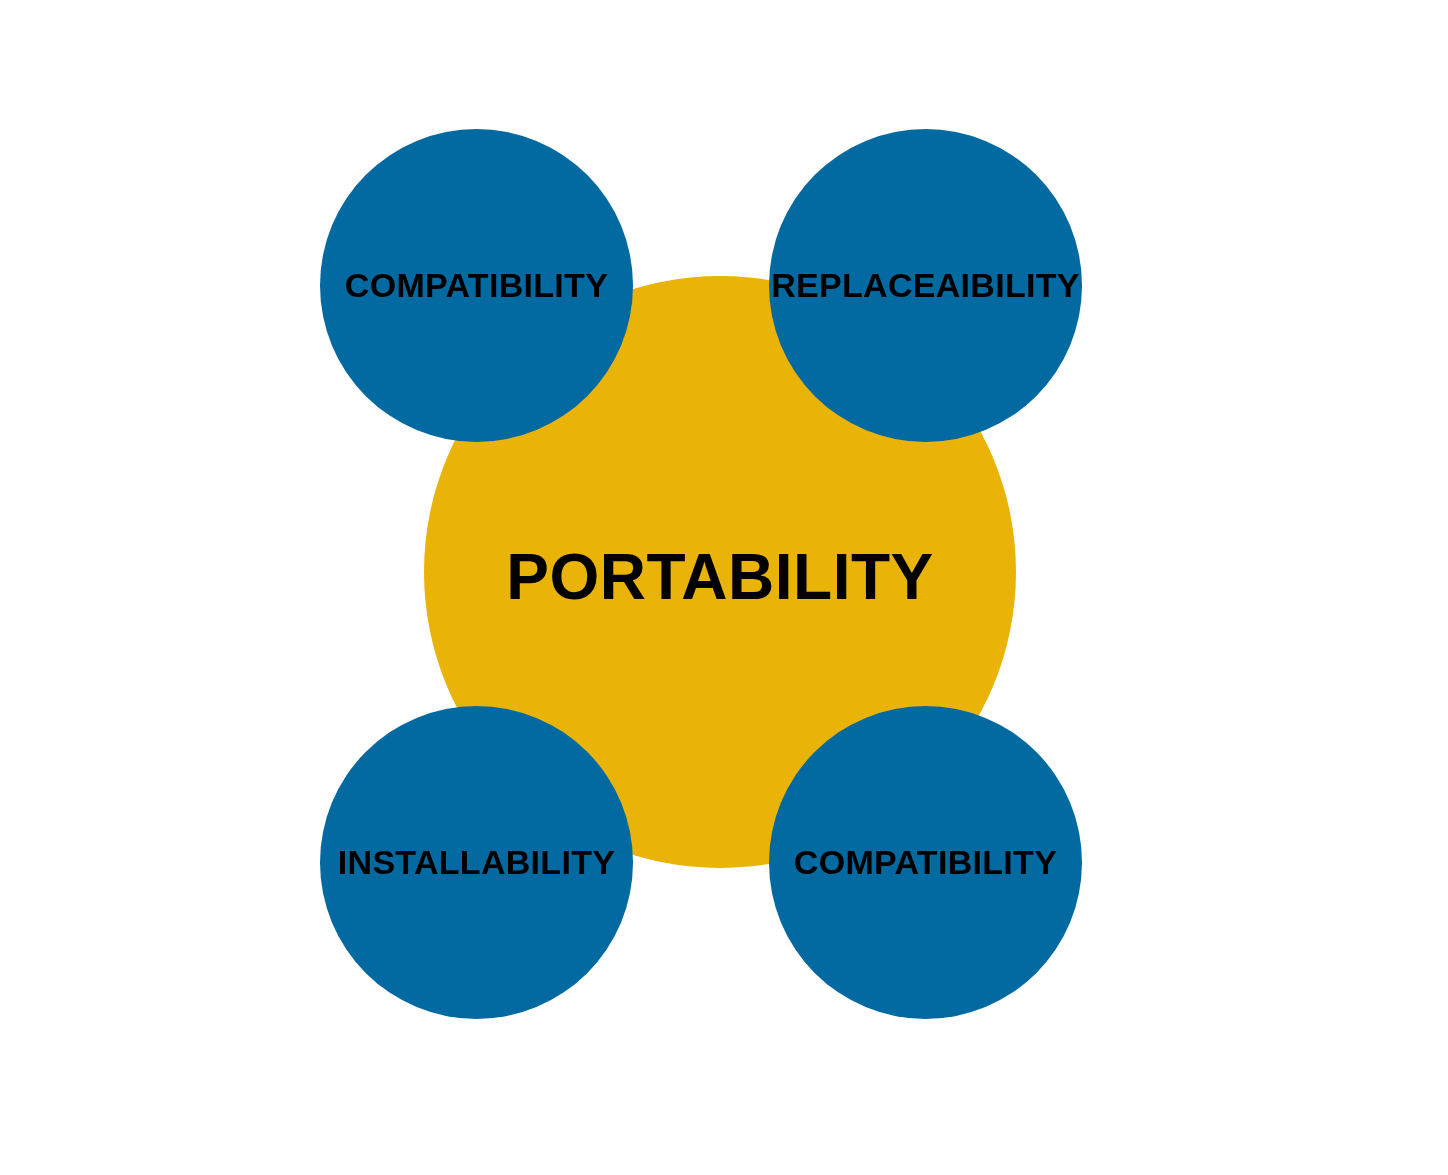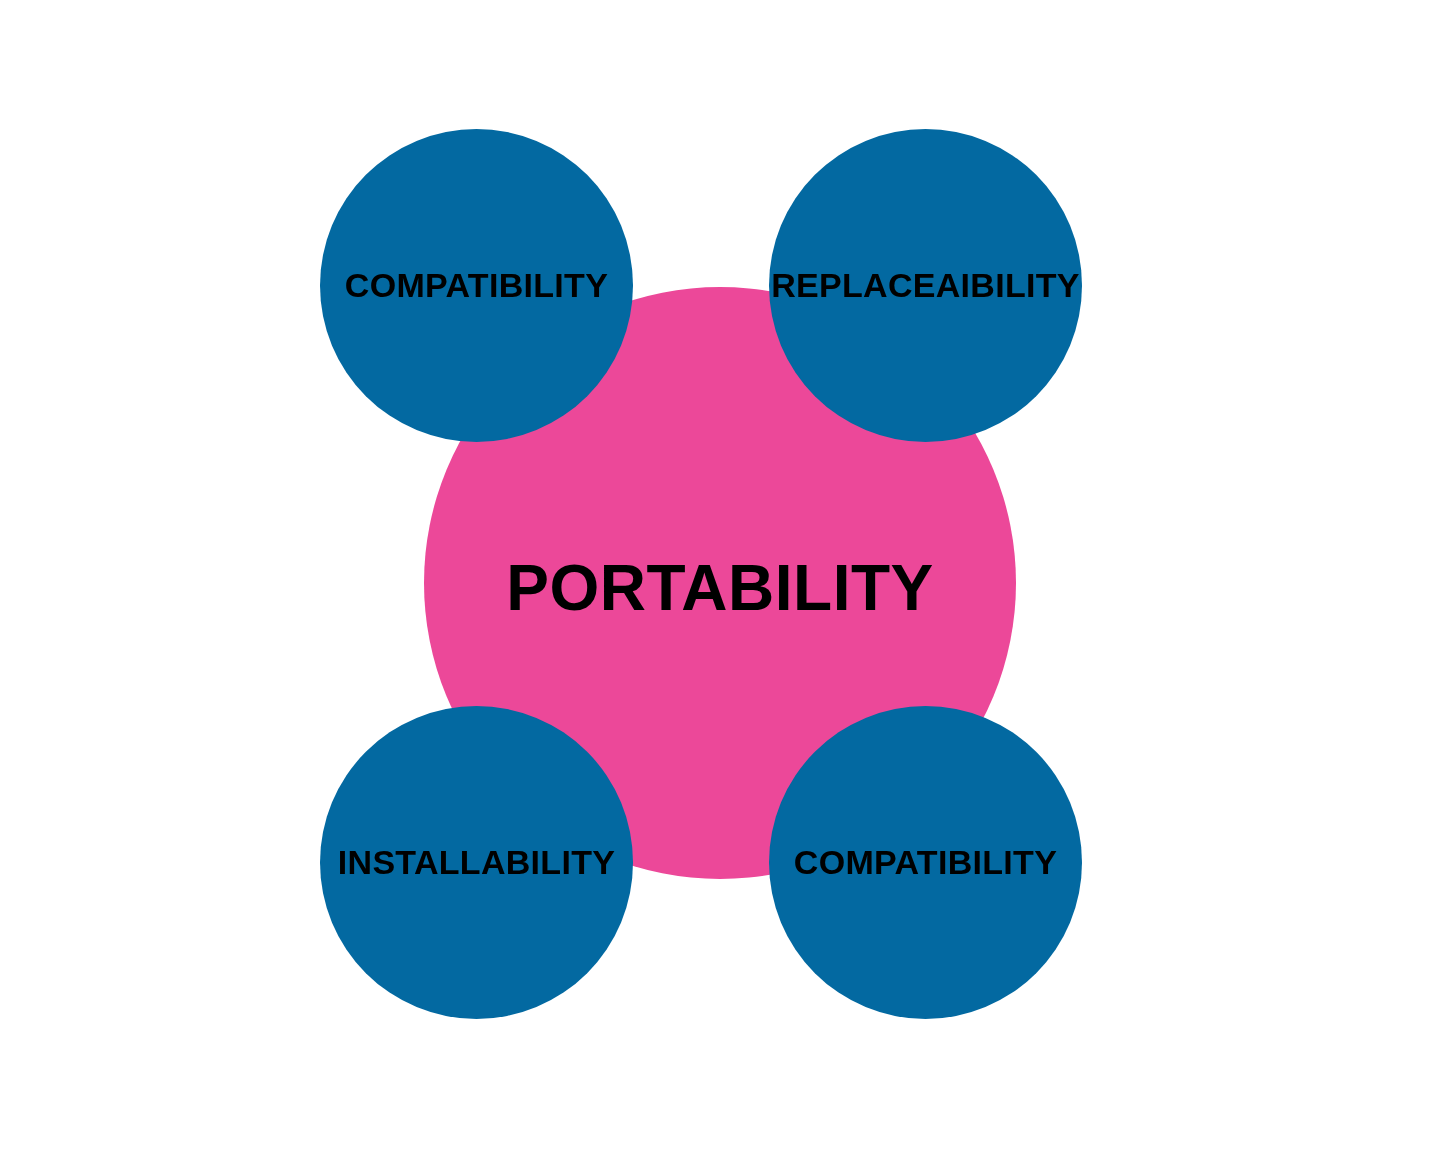--- a/index.html
+++ b/index.html
@@ -1,21 +1,21 @@
 <!DOCTYPE html>
 <html><head>
   <meta charset="utf-8">
   <style>
     html, body { margin: 0; padding: 0; background: #ffffff; }
     body { width: 1448px; height: 1175px; position: relative; overflow: hidden;
            font-family: "Liberation Sans", sans-serif; }
     .circle { position: absolute; border-radius: 50%; display: flex;
               align-items: center; justify-content: center; text-align: center;
               color: #000; font-weight: bold; }
-    .center { left: 424px; top: 287px; width: 592px; height: 592px; background: #ec4899; }
+    .center { left: 424px; top: 276px; width: 592px; height: 592px; background: #eab308; }
     .center .label { font-size: 64px; line-height: 80px; letter-spacing: 0.5px; margin-top: 10px; }
     .sat { width: 313px; height: 313px; background: #0369a1; font-size: 34px; letter-spacing: 0.3px; }
     .tl { left: 320px; top: 129px; }
     .tr { left: 769px; top: 129px; }
     .bl { left: 320px; top: 706px; }
     .br { left: 769px; top: 706px; }
   </style>
 </head>
 <body>
 

